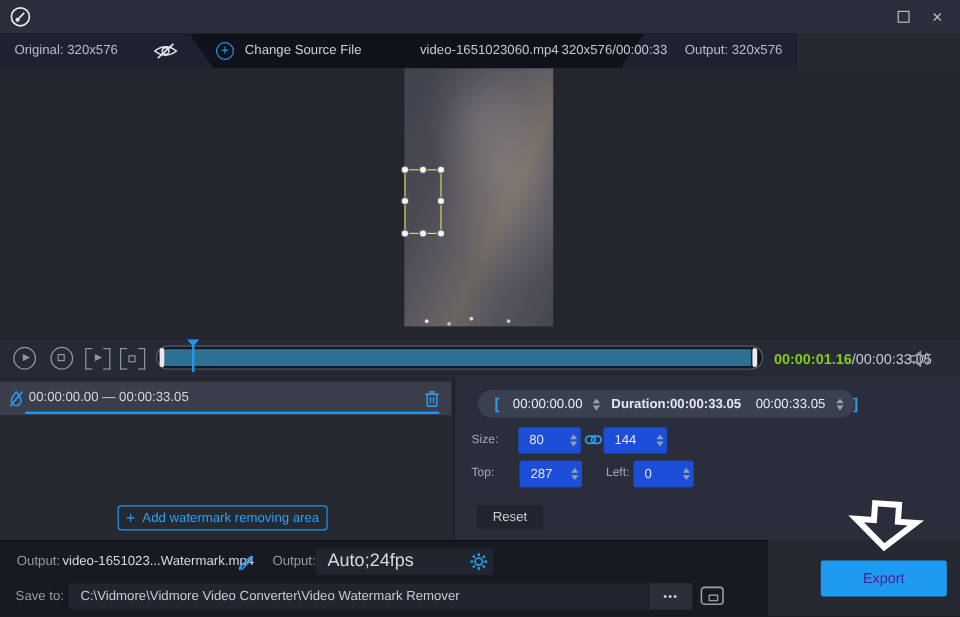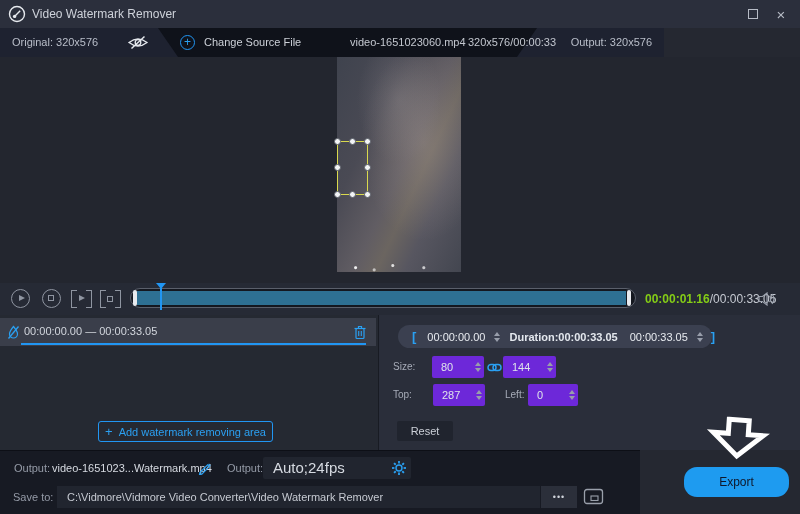--- a/index.html
+++ b/index.html
@@ -97,58 +97,57 @@
   .bracket-glyph { color:#2aa0f2; font-size:13px; font-weight:bold; padding:0 5px; }
   .pill-time { font-size:11px; color:#e8ebf0; padding:0 6px; white-space:nowrap; }
   .pill-dur { font-size:11px; font-weight:bold; color:#e4e8ee; padding:0 6px; white-space:nowrap; }
   .spin { display:flex; flex-direction:column; gap:2px; align-items:center; justify-content:center; padding:0 3px; }
   .spin .up { width:0; height:0; border-left:3.5px solid transparent; border-right:3.5px solid transparent;
               border-bottom:4.5px solid #989eab; }
   .spin .dn { width:0; height:0; border-left:3.5px solid transparent; border-right:3.5px solid transparent;
               border-top:4.5px solid #989eab; }
 
   .fld-label { position:absolute; height:22px; line-height:22px; font-size:10px; color:#a7acb8; white-space:nowrap; }
-  .num-input { position:absolute; height:22px; background:#6d28d9; border-radius:2px;
+  .num-input { position:absolute; height:22px; background:#1d4ed8; border-radius:2px;
                display:flex; align-items:center; }
   .num-input .val { flex:1; padding-left:9px; font-size:11px; color:#dfe3ea; }
   .link-wrap { position:absolute; left:108px; top:45px; }
   .reset-btn { position:absolute; left:18px; top:106px; width:56px; height:20px; background:#20242e;
                color:#ccd0d8; font-size:11px; text-align:center; line-height:20px; border-radius:2px; }
 
   
   .footer { position:absolute; left:0; top:450px; width:640px; height:64px; background:#171a23;
             border-top:1px solid #0d0f16; }
   .f-label { position:absolute; height:22px; line-height:22px; font-size:11px; color:#959ba7; white-space:nowrap; }
   .f-value { position:absolute; height:22px; line-height:22px; font-size:11px; color:#d6dae1; white-space:nowrap; }
   .pencil-wrap { position:absolute; left:198px; top:10px; }
   .combo { position:absolute; left:263px; top:6px; width:148px; height:22px; background:#21252f; border-radius:2px; }
   .combo-text { position:absolute; left:10px; top:0; height:22px; line-height:22px; font-size:15px; color:#d6dae1; }
   .gear-wrap { position:absolute; right:4px; top:3px; }
   .export-btn { position:absolute; left:684px; top:16px; width:105px; height:30px; background:#1e9bf0;
-                border-radius:13px; color:#0f172a; font-size:12px; text-align:center; line-height:30px; }
+                border-radius:2px; color:#4c1d95; font-size:12px; text-align:center; line-height:30px; }
   .path-input { position:absolute; left:57px; top:35px; width:483px; height:22px; background:#21252f; }
   .path-text { position:absolute; left:10px; top:0; height:22px; line-height:22px; font-size:11px; color:#c6cad2; white-space:nowrap; }
   .dots-btn { position:absolute; left:541px; top:35px; width:36px; height:22px; background:#2b2f3a;
               color:#d0d4db; font-size:9px; letter-spacing:1px; text-align:center; line-height:22px; }
   .folder-btn { position:absolute; left:583px; top:37px; }
 
   .arrow-annot { position:absolute; left:705px; top:416px; z-index:20; }
 </style>
 </head>
 <body>
 
 <div class="window">
 
   <div class="titlebar">
     <svg class="app-icon" viewBox="0 0 18 18">
       <circle cx="9" cy="9" r="7.5" fill="none" stroke="#e7eaef" stroke-width="1.4"></circle>
       <path d="M6 12 L12.2 5.8" stroke="#e7eaef" stroke-width="1.4"></path>
       <circle cx="6.6" cy="11.4" r="1.7" fill="#e7eaef"></circle>
     </svg>
-    <div class="title-text">Video Watermark Remover</div>
     <div class="win-btn btn-max">
         <span class="max-glyph"></span>
       </div>
     <div class="win-btn btn-close">
       <span class="close-glyph">×</span>
     </div>
   </div>
 
   <div class="infobar">
     <div class="tab-original"></div>

